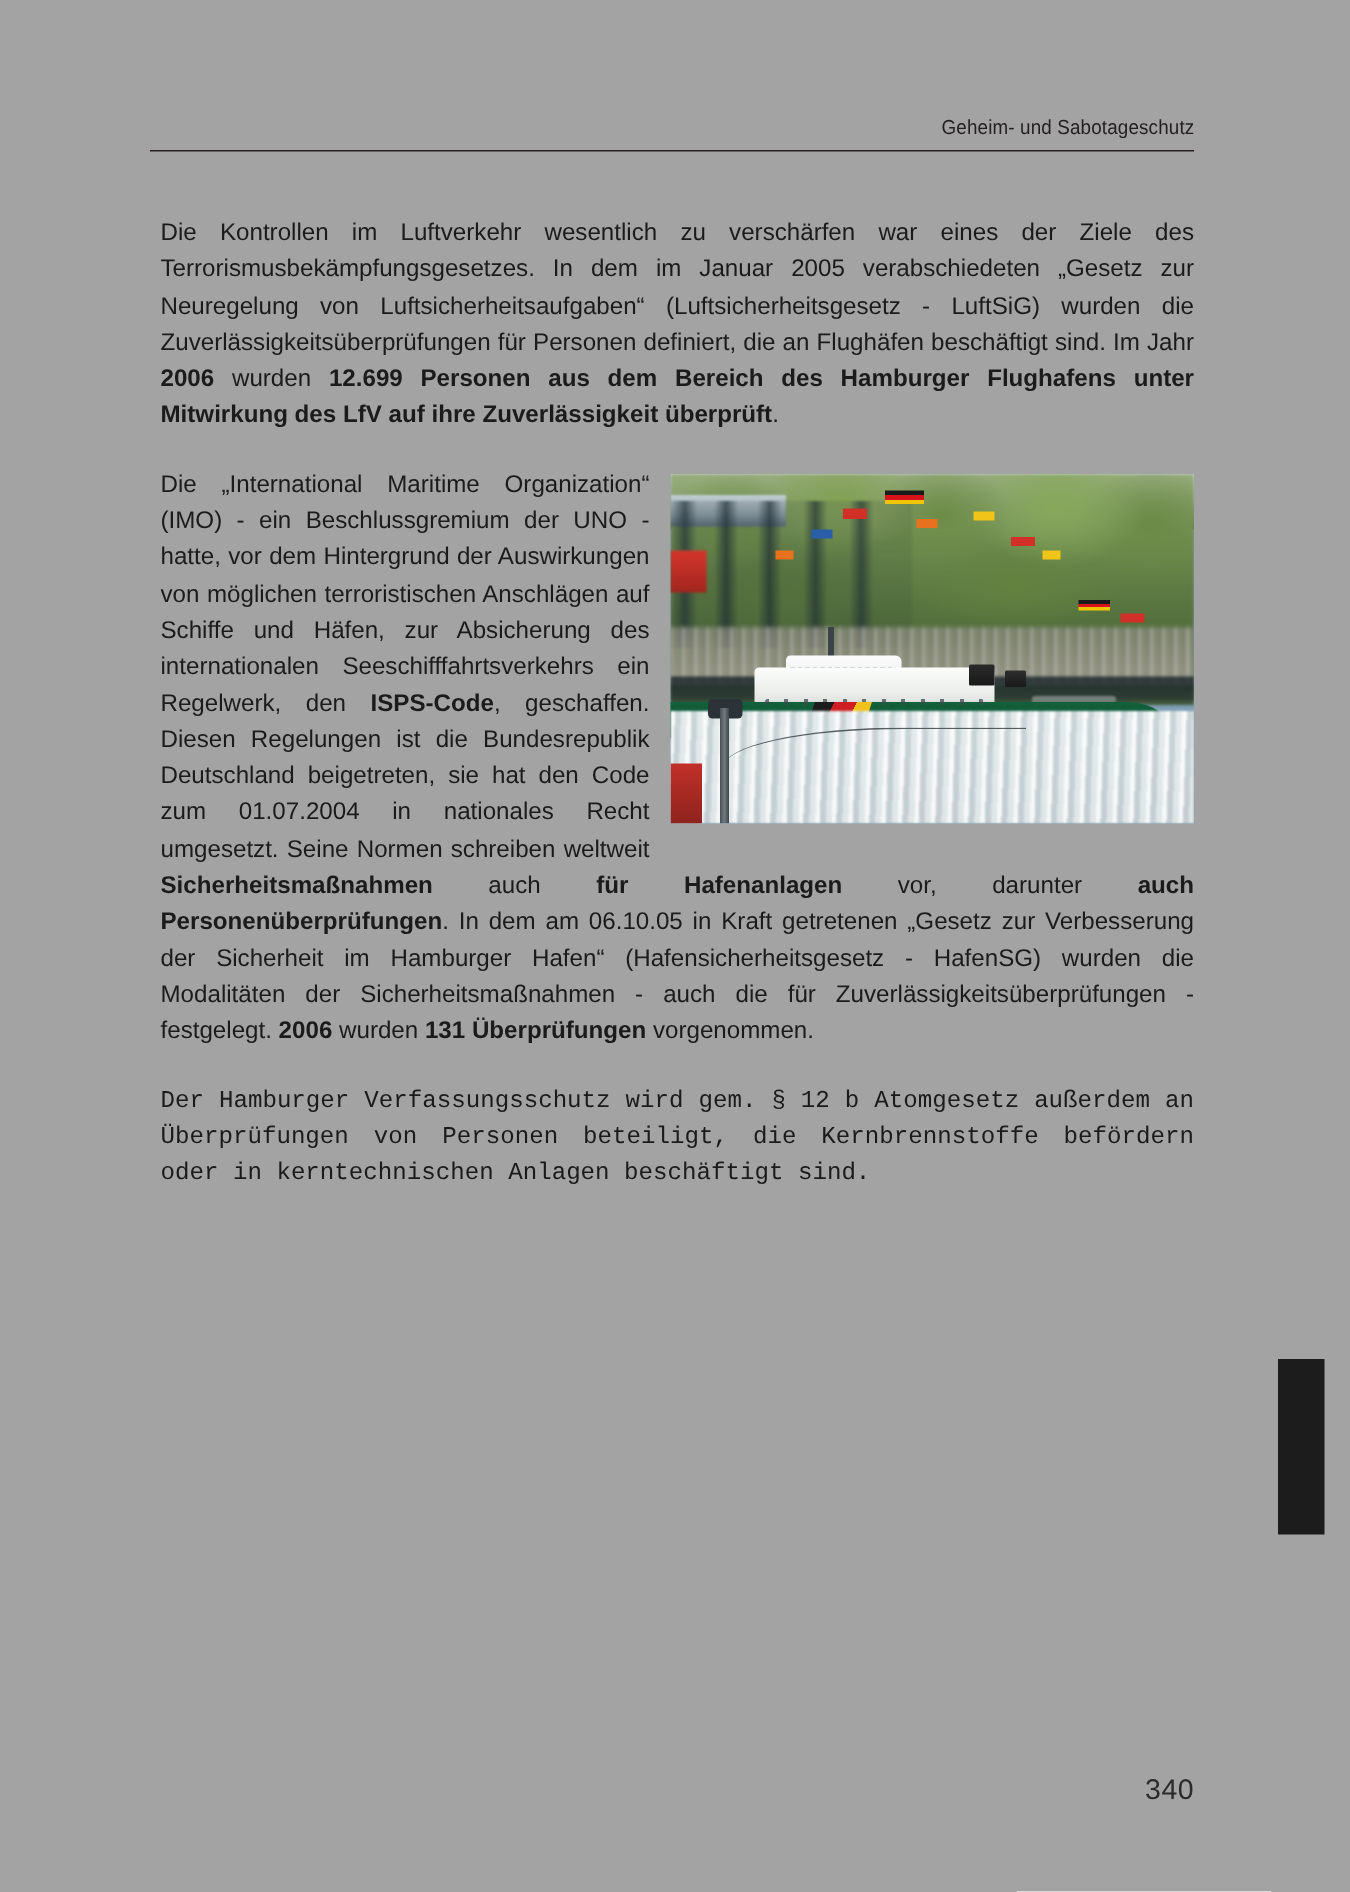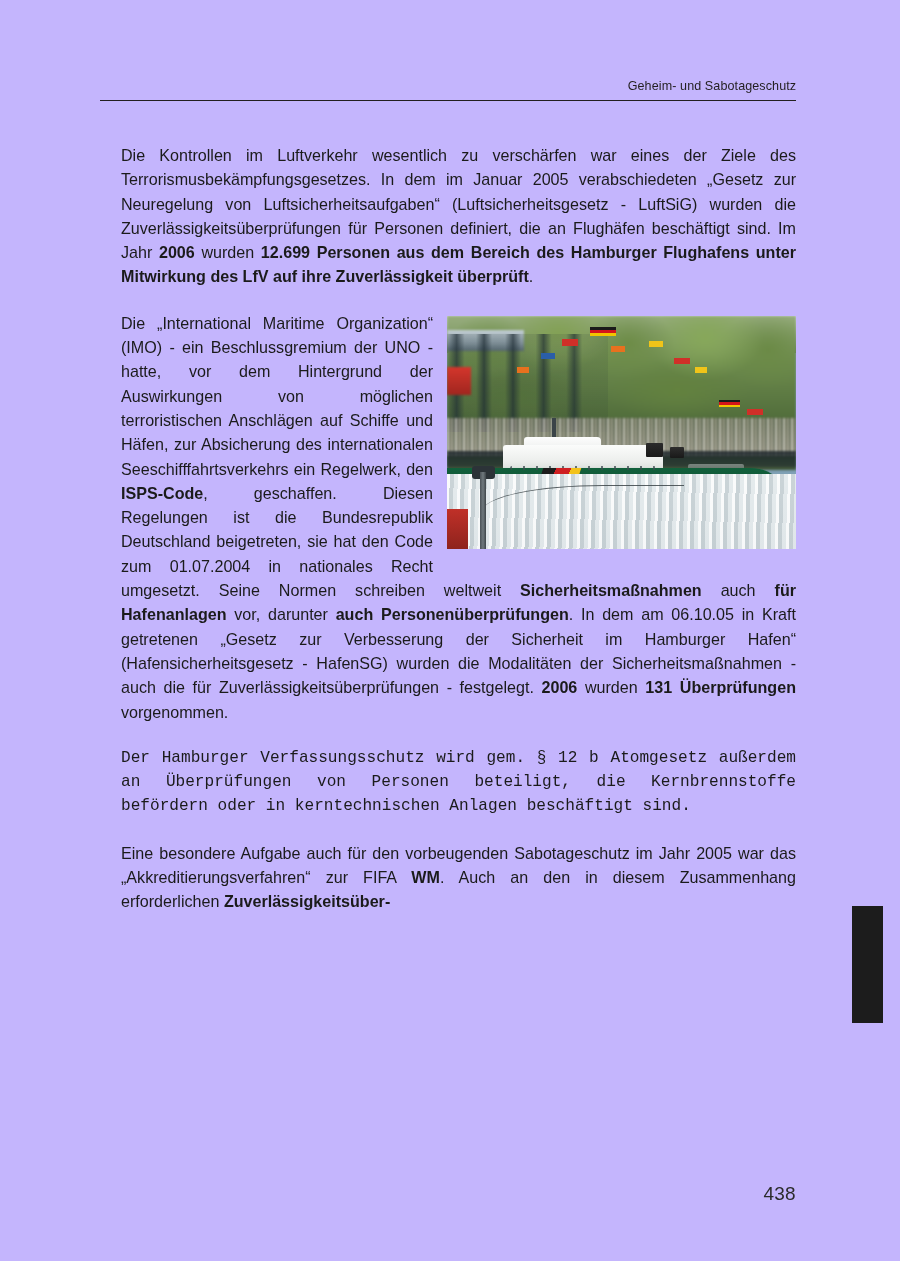--- a/index.html
+++ b/index.html
@@ -13,21 +13,21 @@
     position: relative;
     overflow: hidden;
     font-family: "Liberation Sans", sans-serif;
     color: #1a1a1a;
     -webkit-font-smoothing: antialiased;
   }
 
   .page {
     position: absolute;
     inset: 0;
-    background: #c4b5fd;
+    background: #a3a3a3;
   }
 
   
   .header {
     position: absolute;
     left: 100px;
     top: 76px;
     width: 696px;
     text-align: right;
   }
@@ -51,21 +51,21 @@
 
   
   .content {
     position: absolute;
     left: 105px;
     top: 143px;
     width: 691px;
   }
 
   p.para {
-    margin: 0 0 22px 16px;
+    margin: 0 0 22px 2px;
     font-size: 16.1px;
     line-height: 24.3px;
     text-align: justify;
     text-justify: inter-word;
     color: #1b1b1b;
     hyphens: manual;
   }
   p.para:last-child { margin-bottom: 0; }
   p.para b { font-weight: bold; }
 
@@ -343,21 +343,20 @@
           <span class="fg-lamp"></span>
           <span class="fg-pole"></span>
         </span>
       </span>
 
       <span>Die „International Maritime Organization“ (IMO) - ein Beschlussgremium der UNO - hatte, vor dem Hintergrund der Auswirkungen von möglichen terroristischen Anschlägen auf Schiffe und Häfen, zur Absicherung des internationalen Seeschifffahrtsverkehrs ein Regelwerk, den </span><b>ISPS-Code</b><span>, geschaffen. Diesen Regelungen ist die Bundesrepublik Deutschland beigetreten, sie hat den Code zum 01.07.2004 in nationales Recht umgesetzt. Seine Normen schreiben weltweit </span><b>Sicherheitsmaßnahmen</b><span> auch </span><b>für Hafenanlagen</b><span> vor, darunter </span><b>auch Personenüberprüfungen</b><span>. In dem am 06.10.05 in Kraft getretenen „Gesetz zur Verbesserung der Sicherheit im Hamburger Hafen“ (Hafensicherheitsgesetz - HafenSG) wurden die Modalitäten der Sicherheitsmaßnahmen - auch die für Zuverlässigkeitsüberprüfungen - festgelegt. </span><b>2006</b><span> wurden </span><b>131 Überprüfungen</b><span> vorgenommen.</span>
     </p>
 
     <p class="para gap-4"><span>Der Hamburger Verfassungsschutz wird gem. § 12 b Atomgesetz außerdem an Überprüfungen von Personen beteiligt, die Kernbrennstoffe befördern oder in kerntechnischen Anlagen beschäftigt sind.</span></p>
 
-    <p class="para"><span>Eine besondere Aufgabe auch für den vorbeugenden Sabotageschutz im Jahr 2005 war das „Akkreditierungsverfahren“ zur FIFA </span><b>WM</b><span>. Auch an den in diesem Zusammenhang erforderlichen </span><b>Zuverlässigkeitsüber-</b></p>
 
   </div>
 
   <div class="thumb-tab"></div>
 
-  <div class="folio">438</div>
+  <div class="folio">340</div>
 
 </div>
 
 </body></html>

